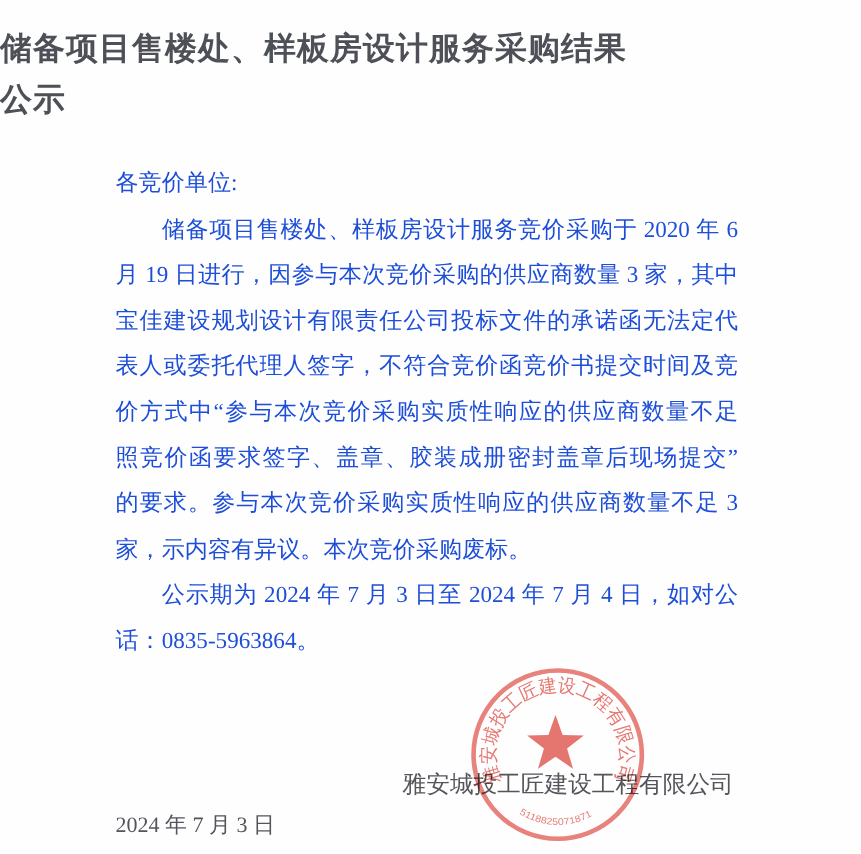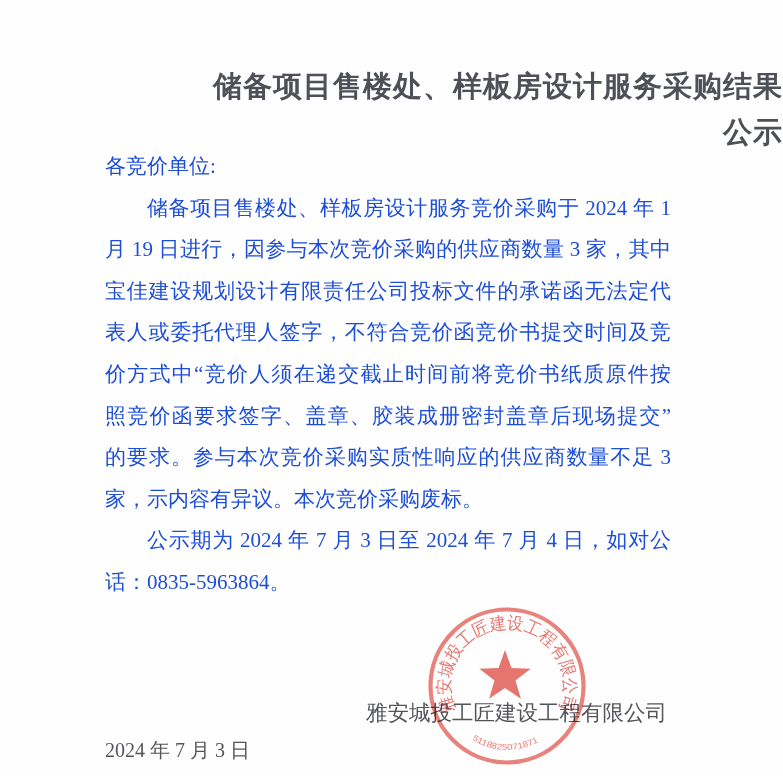--- a/index.html
+++ b/index.html
@@ -7,28 +7,27 @@
     position: relative;
     width: 783px;
     height: 776px;
     background: #fffefe;
     overflow: hidden;
     font-family: "Liberation Serif", serif;
   }
   .doc-title {
     position: absolute;
     top: 22px; left: 0; width: 100%;
-    text-align: right;
+    text-align: left;
     font-family: "Liberation Sans", sans-serif;
     font-weight: bold;
     font-size: 29px;
     line-height: 46px;
     letter-spacing: 1px;
     color: #4d5057;
-    margin-top: 41px;
   }
   .body-text {
     position: absolute;
     left: 105px; top: 146px;
     width: 566px;
     font-size: 21px;
     line-height: 41.6px;
     color: #1d4ed8;
   }
   .body-text .line { min-height: 41.6px; }
@@ -66,25 +65,25 @@
 <div class="page">
 
   <div class="doc-title">
     <div>储备项目售楼处、样板房设计服务采购结果</div>
     <div>公示</div>
   </div>
 
   <div class="body-text">
     <div class="line">各竞价单位:</div>
     <div id="body-lines">
-        <div class="line j ind">储备项目售楼处、样板房设计服务竞价采购于 2024 年 1</div>
+        <div class="line j ind">储备项目售楼处、样板房设计服务竞价采购于 2020 年 6</div>
         <div class="line j">月 19 日进行，因参与本次竞价采购的供应商数量 3 家，其中</div>
         <div class="line j">宝佳建设规划设计有限责任公司投标文件的承诺函无法定代</div>
         <div class="line j">表人或委托代理人签字，不符合竞价函竞价书提交时间及竞</div>
-        <div class="line j">价方式中“竞价人须在递交截止时间前将竞价书纸质原件按</div>
+        <div class="line j">价方式中“参与本次竞价采购实质性响应的供应商数量不足</div>
         <div class="line j">照竞价函要求签字、盖章、胶装成册密封盖章后现场提交”</div>
         <div class="line j">的要求。参与本次竞价采购实质性响应的供应商数量不足 3</div>
         <div class="line">家，示内容有异议。本次竞价采购废标。</div>
         <div class="line j ind">公示期为 2024 年 7 月 3 日至 2024 年 7 月 4 日，如对公</div>
         <div class="line">话：0835-5963864。</div>
       </div>
   </div>
 
   <div class="signature">
     <div class="sig-company">雅安城投工匠建设工程有限公司</div>

